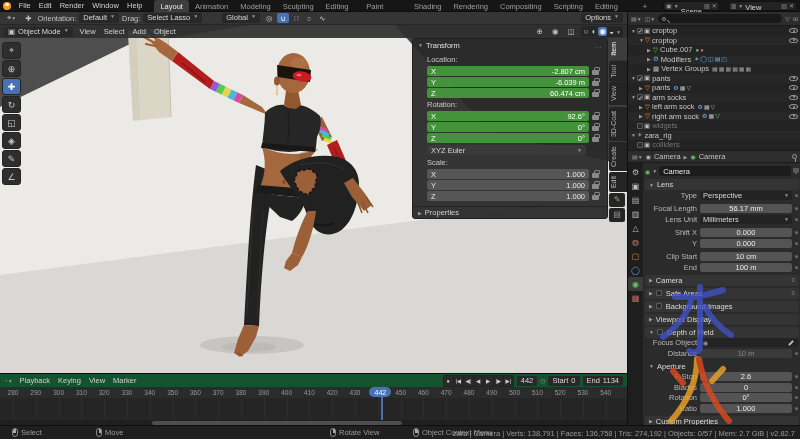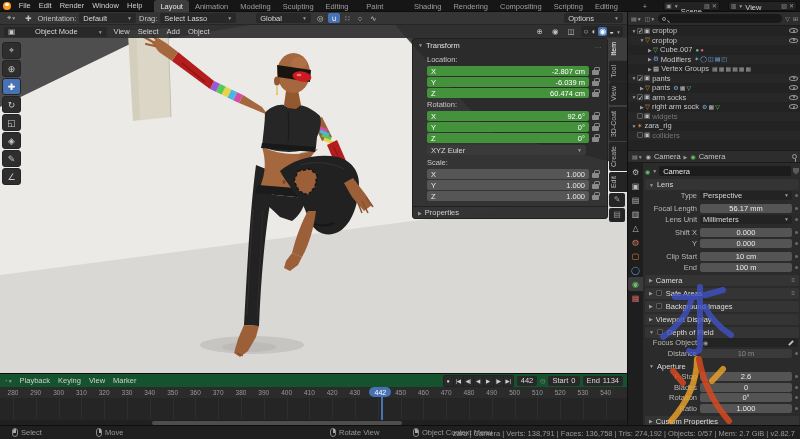--- a/index.html
+++ b/index.html
@@ -16,21 +16,21 @@
   .blogo::after{content:"";position:absolute;left:2px;top:1px;width:4px;height:3px;border-radius:50%;background:#fff;}
   .menu-item{padding:1px 4px;border-radius:2px;color:#cfcfcf;}
   .ws-tabs{display:flex;margin-left:6px;height:12px;align-items:flex-end;}
   .ws-tab{padding:2px 6px 1px 6px;color:#9e9e9e;border-radius:3px 3px 0 0;}
   .ws-tab.active{background:#3d3d3d;color:#e8e8e8;}
   .db-sel{display:flex;align-items:center;background:#232323;border:1px solid #101010;border-radius:3px;height:10px;padding:0 2px;gap:2px;margin-left:6px;}
   .db-sel .lbl{color:#d6d6d6;margin-top:12px;}
   .tinyico{font-size:6px;color:#9a9a9a;}
   
   #toolsettings{left:0;top:12px;width:627px;height:13px;background:#353535;border-bottom:1px solid #262626;display:flex;align-items:center;gap:3px;padding:0 4px;}
-  .dd{display:flex;align-items:center;background:#282828;border-radius:2px;height:10px;padding:0 4px;gap:20px;color:#d8d8d8;}
+  .dd{display:flex;background:#282828;border-radius:2px;height:10px;padding:0 4px;gap:3px;color:#d8d8d8;}
   .caret{font-size:5px;color:#9a9a9a;}
   .pill{display:flex;align-items:center;height:10px;padding:0 3px;border-radius:2px;}
   .pill.on{background:#4772b3;color:#fff;}
   
   #viewport{left:0;top:25px;width:627px;height:348px;overflow:hidden;background:#d8d7d4;}
   #vp-header{position:absolute;left:0;top:0;width:627px;height:13px;background:#2f2f2fee;display:flex;align-items:center;gap:3px;padding:0 4px;z-index:5;}
   .vp-menu{padding:1px 4px;color:#d0d0d0;}
   #vp-header-right{margin-left:auto;display:flex;align-items:center;gap:3px;}
   .shade-group{display:flex;align-items:center;background:#262626;border-radius:3px;padding:0 2px;height:11px;gap:1px;}
   .shade{font-size:8px;color:#c8c8c8;padding:0 1px;border-radius:2px;}
@@ -55,21 +55,21 @@
   #side-tabs{position:absolute;left:609px;top:13px;width:18px;z-index:6;display:flex;flex-direction:column;gap:1px;}
   .side-tab{writing-mode:vertical-rl;transform:rotate(180deg);padding:4px 1px;font-size:7px;color:#b0b0b0;background:#242424;border-radius:0 2px 2px 0;text-align:center;}
   .side-tab.active{background:#3d3d3d;color:#fff;}
   .side-ico{width:16px;height:14px;background:#242424;color:#9a9a9a;display:flex;align-items:center;justify-content:center;border-radius:2px;font-size:8px;}
   
   #rightcol{left:627px;top:12px;width:173px;height:413px;background:#232323;border-left:1px solid #0f0f0f;}
   #outliner-header{position:absolute;left:0;top:0;width:173px;height:14px;background:#2d2d2d;display:flex;align-items:center;gap:3px;padding:0 3px;border-bottom:1px solid #1a1a1a;}
   .search-box{flex:1;height:9px;background:#191919;border-radius:5px;display:flex;align-items:center;padding:0 4px;gap:2px;}
   .si{width:4px;height:4px;border:1px solid #909090;border-radius:50%;position:relative;flex:none;}
   .si::after{content:"";position:absolute;left:3.5px;top:3.5px;width:3px;height:1px;background:#909090;transform:rotate(45deg);}
-  #outliner-rows{position:absolute;left:0;top:14px;width:173px;height:124px;overflow:hidden;text-align:center;}
+  #outliner-rows{position:absolute;left:0;top:14px;width:173px;height:124px;overflow:hidden;}
   .ol-row{display:flex;align-items:center;height:9.5px;padding:0 3px;color:#c6c6c6;}
   .ol-row:nth-child(even){background:#272727;}
   .ol-row .arr{width:6px;font-size:5px;color:#9a9a9a;flex:none;}
   .ol-row .lbl{margin-left:2px;white-space:nowrap;}
   .ol-row.dim .lbl{color:#757575;}
   .cb{width:6px;height:6px;background:#2a2a2a;border:1px solid #5c5c5c;border-radius:1px;position:relative;flex:none;margin-right:1px;}
   .cb.checked::after{content:"✓";position:absolute;left:0px;top:-1.5px;font-size:6px;color:#e0e0e0;}
   .eye{width:9px;height:5px;border:1px solid #9a9a9a;border-radius:50%;position:relative;margin-left:auto;flex:none;}
   .eye::after{content:"";position:absolute;left:2.5px;top:0.5px;width:2px;height:2px;border-radius:50%;background:#9a9a9a;}
   .extras{display:flex;gap:1px;margin-left:3px;}
@@ -530,20 +530,31 @@
         <div class="ol-row" style="padding-left: 3px;">
           <span class="arr">▼</span>
           <span class="cb checked"></span>
           <span class="icon" style="color:#b9b9b9;font-size:6.5px">▣</span>
           <span class="lbl">arm socks</span>
           <span class="eye"></span>
         </div>
         <div class="ol-row" style="padding-left: 11px;">
           <span class="arr">▶</span>
           <span class="icon" style="color:#e8883a;font-size:6.5px">▽</span>
+          <span class="lbl">left arm sock</span>
+          <span class="extras">
+            <span class="icon" style="color:#74aee8;font-size:6px">⚙</span>
+            <span class="icon" style="color:#b9b9b9;font-size:6px">▦</span>
+            <span class="icon" style="color:#6ac46a;font-size:6px">▽</span>
+          </span>
+          <span class="eye"></span>
+        </div>
+        <div class="ol-row" style="padding-left: 11px;">
+          <span class="arr">▶</span>
+          <span class="icon" style="color:#e8883a;font-size:6.5px">▽</span>
           <span class="lbl">right arm sock</span>
           <span class="extras">
             <span class="icon" style="color:#74aee8;font-size:6px">⚙</span>
             <span class="icon" style="color:#b9b9b9;font-size:6px">▦</span>
             <span class="icon" style="color:#6ac46a;font-size:6px">▽</span>
           </span>
           <span class="eye"></span>
         </div>
         <div class="ol-row dim" style="padding-left: 3px;">
           <span class="arr"></span>

